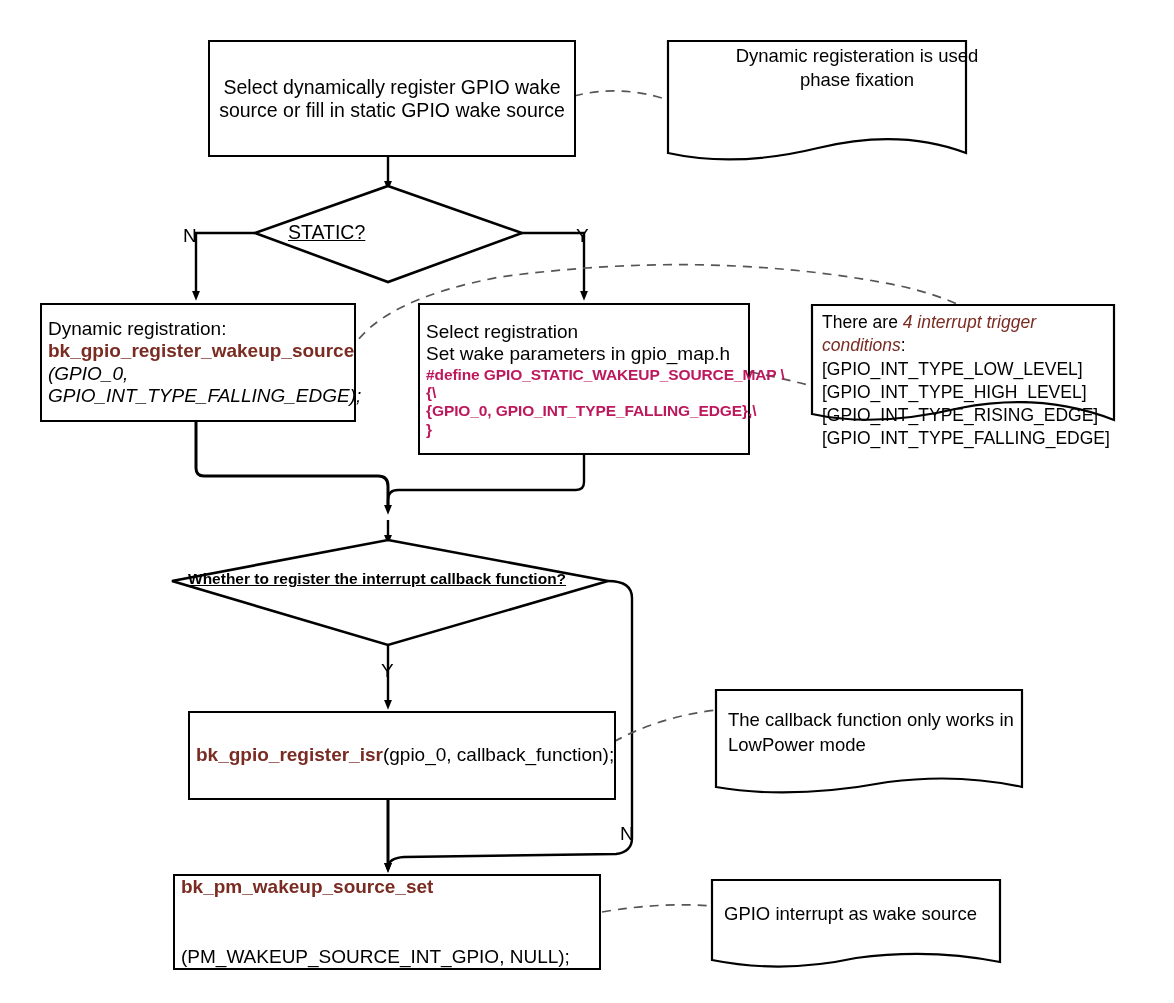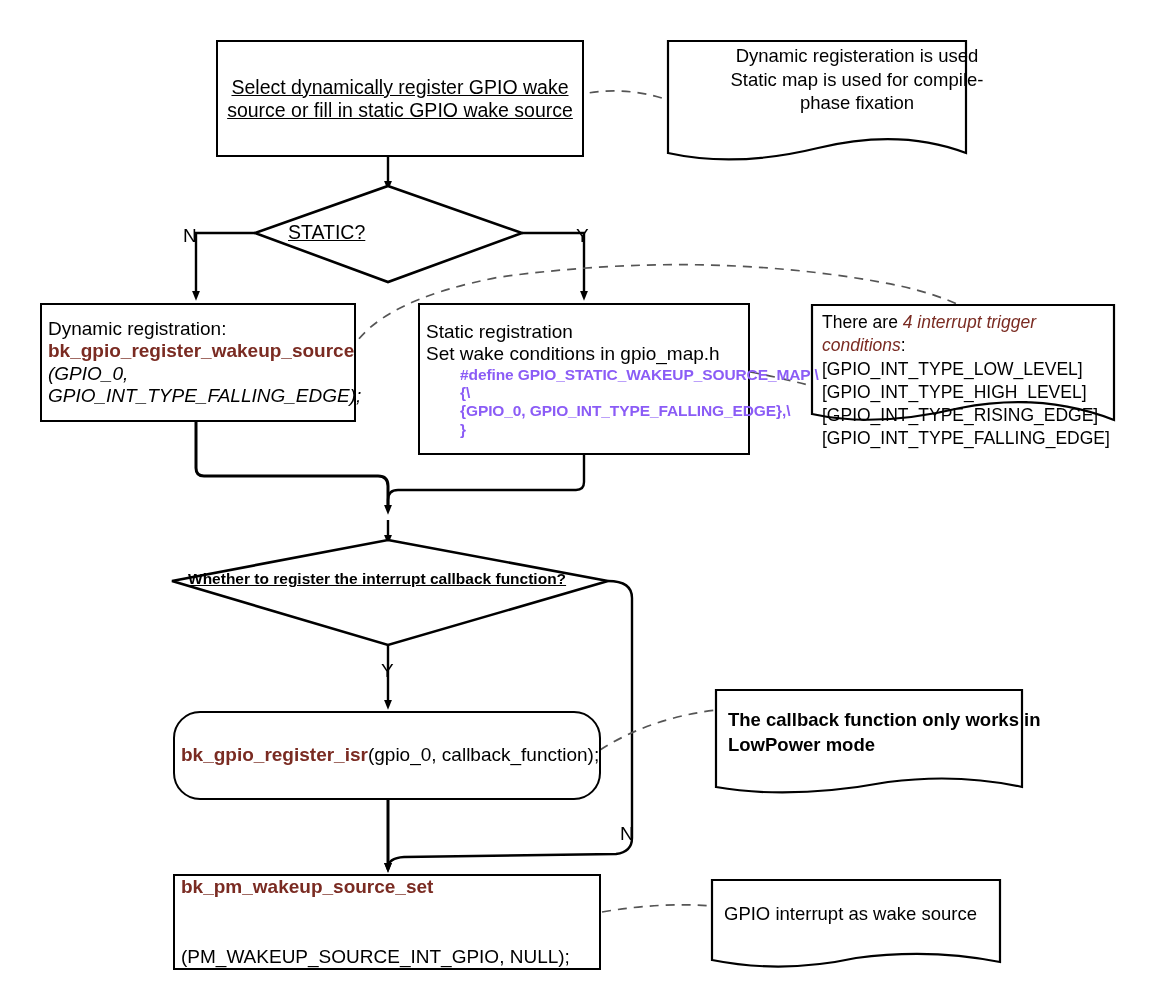--- a/index.html
+++ b/index.html
@@ -15,21 +15,21 @@
   .node{position:absolute;box-sizing:border-box;}
   .pbox{
     border:2px solid #000;background:#fff;
     display:flex;flex-direction:column;justify-content:center;
   }
   .pbox.center{align-items:center;text-align:center;}
   .pbox.left{align-items:flex-start;text-align:left;}
   .pbox .ln{padding:0 6px;line-height:1.18;white-space:nowrap;}
   .t20{font-size:19.5px;}
   .t19{font-size:19px;}
-  .code{color:#8b5cf6;font-weight:bold;font-size:15.5px;letter-spacing:-0.1px;margin-left:34px;}
+  .code{color:#be185d;font-weight:bold;font-size:15.5px;letter-spacing:-0.1px;}
   .fn{color:#7a2b22;font-weight:bold;}
   .ital{font-style:italic;}
   .noteWrap{position:absolute;}
   .noteText{position:absolute;left:14px;top:10px;right:10px;line-height:1.28;}
   .diamondLabel{position:absolute;text-align:left;width:100%;text-decoration:underline;}
   .edgelabel{position:absolute;font-size:19px;line-height:1;}
 </style>
 </head>
 <body>
 
@@ -76,42 +76,42 @@
 
     <path d="M668,41 L966,41 L966,153 Q900,128 818,148 Q736,168 668,153 Z" fill="#fff" stroke="#000" stroke-width="2.2"></path>
 
     <path d="M812,305 L1114,305 L1114,420 Q1042,392 960,408 Q876,428 812,414 Z" fill="#fff" stroke="#000" stroke-width="2.2"></path>
 
     <path d="M716,690 L1022,690 L1022,787 Q958,773 888,782 Q790,800 716,787 Z" fill="#fff" stroke="#000" stroke-width="2.2"></path>
 
     <path d="M712,880 L1000,880 L1000,962 Q930,948 856,958 Q782,974 712,960 Z" fill="#fff" stroke="#000" stroke-width="2.2"></path>
   </svg>
 
-  <div class="node pbox center" style="left:216px;top:40px;width:368px;height:117px;text-decoration:underline;">
+  <div class="node pbox center" style="left:208px;top:40px;width:368px;height:117px;">
     <div class="ln t20">Select dynamically register GPIO wake</div>
     <div class="ln t20">source or fill in static GPIO wake source</div>
   </div>
 
   <div class="node pbox left" style="left:40px;top:303px;width:316px;height:119px;">
     <div class="ln t19">Dynamic registration:</div>
     <div class="ln t19 fn">bk_gpio_register_wakeup_source</div>
     <div class="ln t19 ital">(GPIO_0,</div>
     <div class="ln t19 ital">GPIO_INT_TYPE_FALLING_EDGE);</div>
   </div>
 
   <div class="node pbox left" style="left:418px;top:303px;width:332px;height:152px;padding-top:2px;">
-    <div class="ln t19">Static registration</div>
-    <div class="ln t19">Set wake conditions in gpio_map.h</div>
+    <div class="ln t19">Select registration</div>
+    <div class="ln t19">Set wake parameters in gpio_map.h</div>
     <div class="ln code">#define GPIO_STATIC_WAKEUP_SOURCE_MAP  \</div>
     <div class="ln code">{\</div>
     <div class="ln code">    {GPIO_0, GPIO_INT_TYPE_FALLING_EDGE},\</div>
     <div class="ln code">}</div>
   </div>
 
-  <div class="node pbox left" style="left:173px;top:711px;width:428px;height:89px;border-radius:27px;">
+  <div class="node pbox left" style="left:188px;top:711px;width:428px;height:89px;">
     <div class="ln t19">
       <span class="fn">bk_gpio_register_isr</span><span>(gpio_0, callback_function);</span>
     </div>
   </div>
 
   <div class="node pbox left" style="left:173px;top:874px;width:428px;height:96px;justify-content:space-between;">
     <div class="ln t19 fn">bk_pm_wakeup_source_set</div>
     <div class="ln t19">(PM_WAKEUP_SOURCE_INT_GPIO, NULL);</div>
   </div>
 
@@ -124,36 +124,35 @@
   </div>
 
   <div class="edgelabel" style="left:183px;top:226px;">N</div>
   <div class="edgelabel" style="left:576px;top:226px;">Y</div>
   <div class="edgelabel" style="left:381px;top:661px;">Y</div>
   <div class="edgelabel" style="left:620px;top:824px;">N</div>
 
   <div class="noteWrap" style="left:668px;top:41px;width:298px;height:120px;margin-left:40px;">
     <div class="noteText" style="text-align:center;left:8px;right:8px;top:3px;font-size:18.5px;">
       <div>Dynamic registeration is used</div>
-      <div>Static map is used for compile-</div>
       <div>phase fixation</div>
     </div>
   </div>
 
   <div class="noteWrap" style="left:812px;top:305px;width:302px;height:115px;">
     <div class="noteText" style="top:6px;left:10px;font-size:17.5px;line-height:1.33;">
       <div><span>There are </span><span class="ital fn" style="font-weight:normal;">4 interrupt trigger conditions</span><span>:</span></div>
       <div>[GPIO_INT_TYPE_LOW_LEVEL]</div>
       <div>[GPIO_INT_TYPE_HIGH_LEVEL]</div>
       <div>[GPIO_INT_TYPE_RISING_EDGE]</div>
       <div>[GPIO_INT_TYPE_FALLING_EDGE]</div>
     </div>
   </div>
 
-  <div class="noteWrap" style="left:716px;top:690px;width:356px;height:100px;font-weight:bold;">
+  <div class="noteWrap" style="left:716px;top:690px;width:356px;height:100px;">
     <div class="noteText" style="top:18px;left:12px;font-size:18.5px;line-height:1.34;">
       <div>The callback function only works in</div>
       <div>LowPower mode</div>
     </div>
   </div>
 
   <div class="noteWrap" style="left:712px;top:880px;width:288px;height:90px;">
     <div class="noteText" style="top:22px;left:12px;font-size:18.5px;">
       <div>GPIO interrupt as wake source</div>
     </div>

